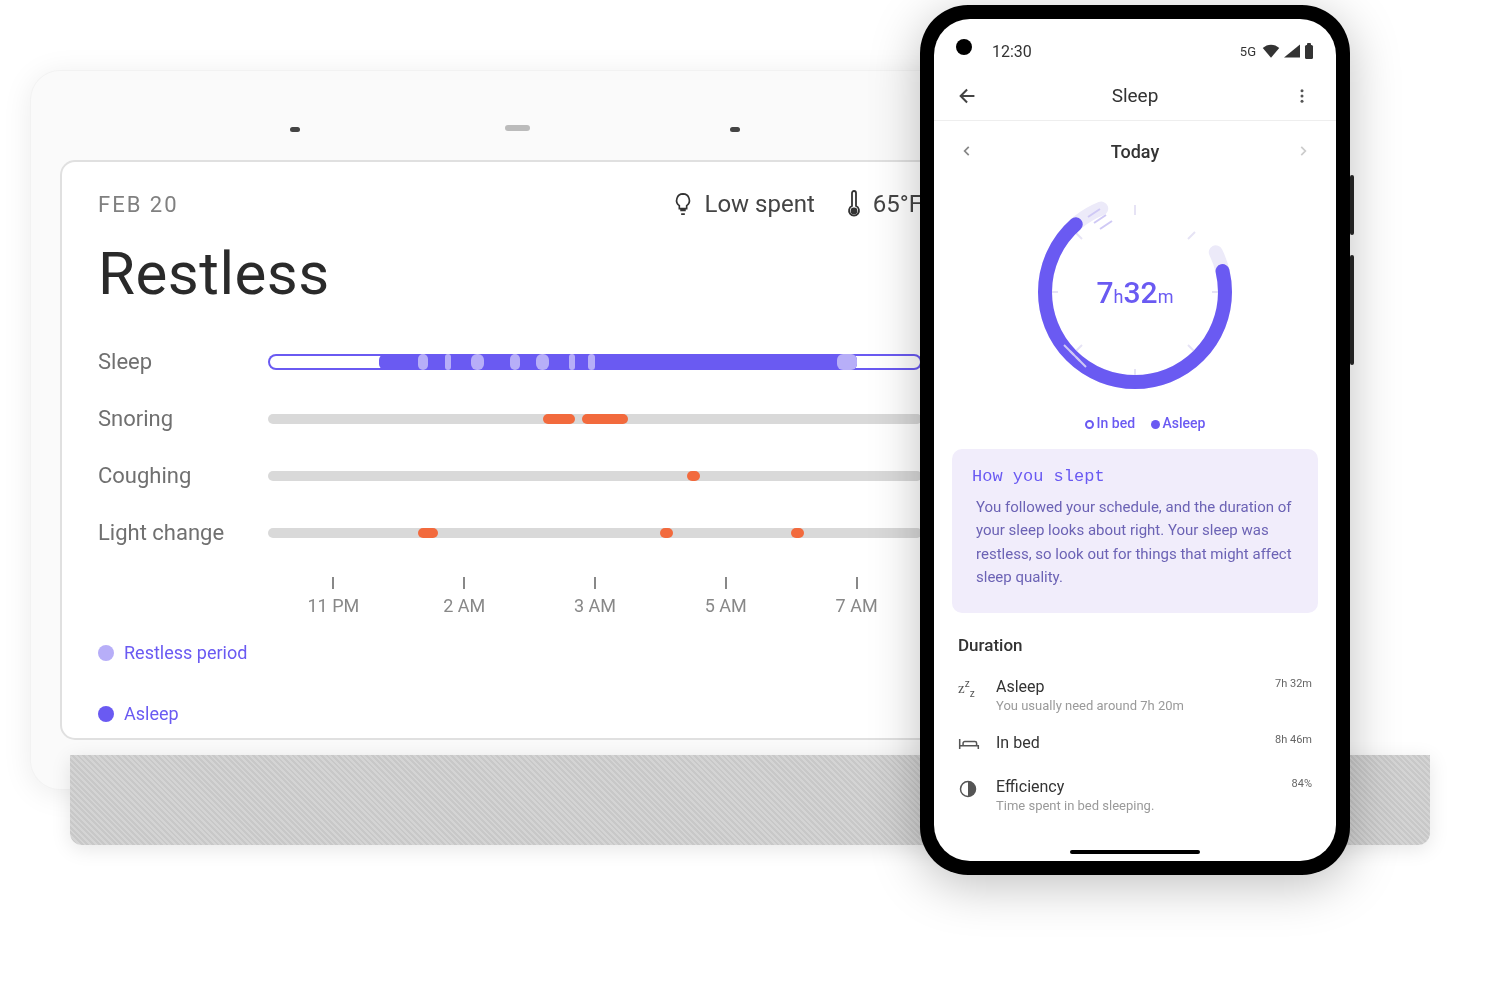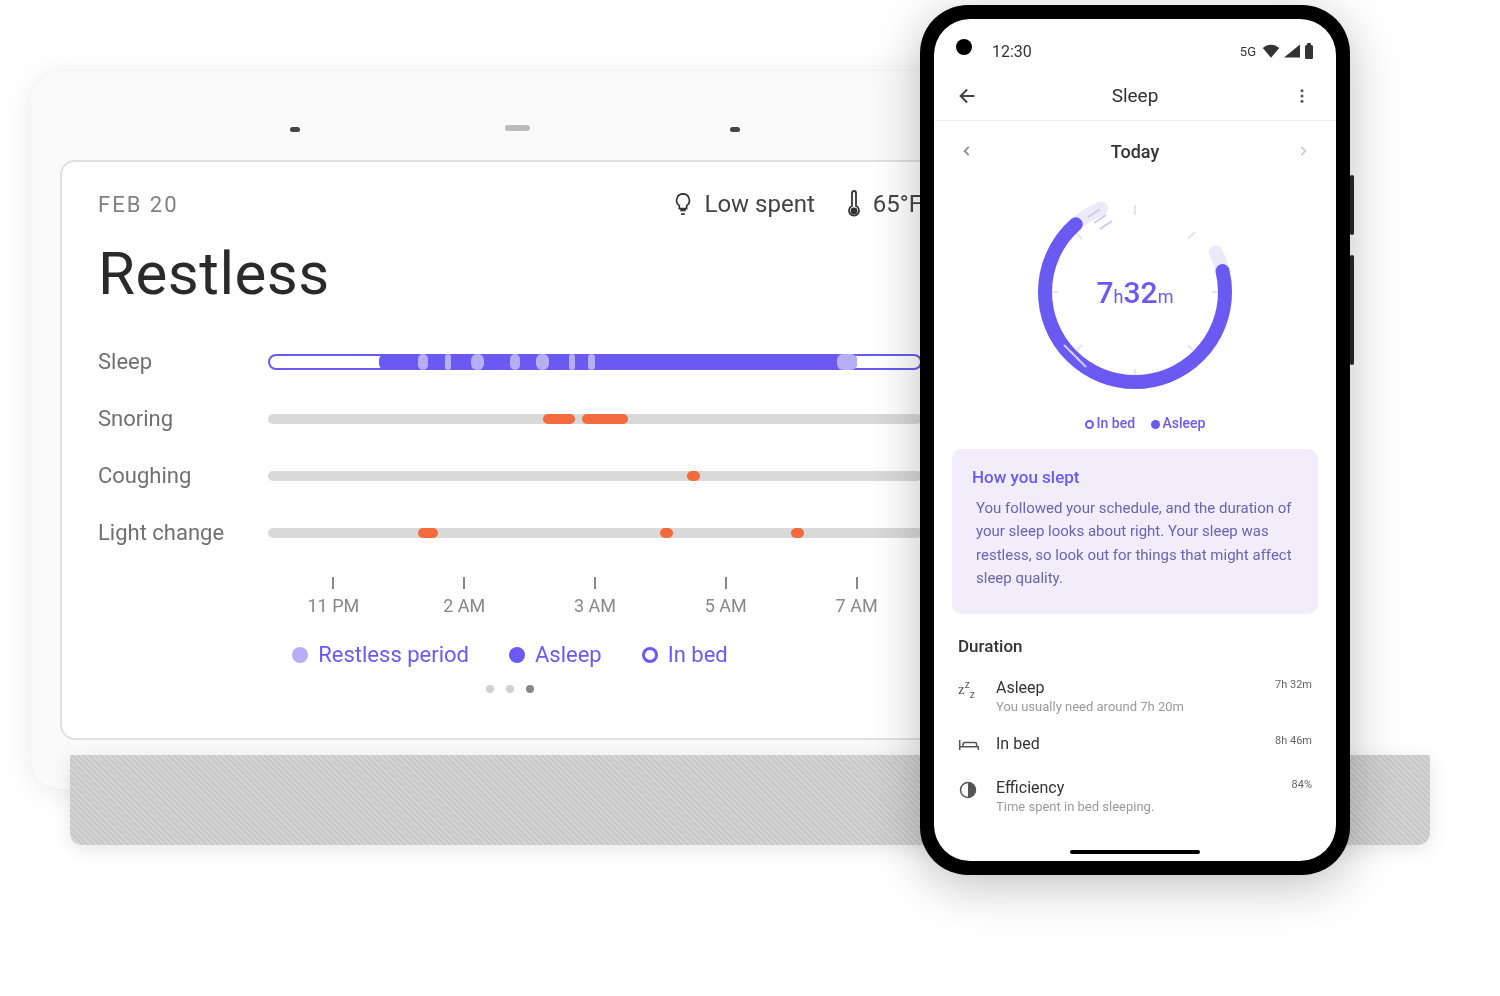--- a/index.html
+++ b/index.html
@@ -39,21 +39,21 @@
   .seg.asleep{background:var(--accent);}
   .seg.restless{background:var(--accent-light);}
   .seg.event{background:var(--orange);}
   .sleep-track{height:16px;border-radius:10px;background:#fff;box-shadow:inset 0 0 0 2px var(--accent);}
   .sleep-track .seg{top:0;bottom:0;}
 
   .axis{display:flex;margin-left:170px;}
   .tick{flex:1;text-align:center;color:#888;font-size:18px;}
   .tick .mark{display:block;width:2px;height:12px;background:#888;margin:0 auto 6px;}
 
-  .legend{display:flex;gap:40px;justify-content:center;margin-top:26px;font-size:22px;}
+  .legend{display:flex;gap:40px;justify-content:center;margin-top:26px;font-size:18px;flex-direction:column;}
   .legend .it{display:flex;gap:10px;align-items:center;}
   .swatch{width:16px;height:16px;border-radius:50%;}
   .swatch.restless{background:var(--accent-light);}
   .swatch.asleep{background:var(--accent);}
   .swatch.inbed{background:#fff;box-shadow:inset 0 0 0 3px var(--accent);}
   .legend .lbl{color:#555;}
   .legend .lbl.accent{color:var(--accent);}
 
   .dots{display:flex;gap:12px;justify-content:center;margin-top:18px;}
   .dot{width:8px;height:8px;border-radius:50%;background:#d0d0d0;}
@@ -81,21 +81,21 @@
   .ring-wrap{display:flex;justify-content:center;padding:6px 0 12px;}
   .ring-center{position:absolute;inset:0;display:flex;align-items:center;justify-content:center;
                font-size:30px;font-weight:500;color:var(--accent);}
   .ring-center small{font-size:18px;font-weight:400;}
   .ring-center .m{font-size:18px;}
   .ring-legend{text-align:center;font-size:14px;color:var(--accent);margin:6px 0 18px;font-weight:500;padding-left:20px;}
   .ring-legend .dot1{display:inline-block;width:9px;height:9px;border-radius:50%;border:2px solid var(--accent);margin-right:3px;vertical-align:middle;}
   .ring-legend .dot2{display:inline-block;width:9px;height:9px;border-radius:50%;background:var(--accent);margin:0 3px 0 12px;vertical-align:middle;}
 
   .insight-card{margin:0 18px 22px;padding:18px 20px 20px;background:var(--card-bg);border-radius:10px;}
-  .insight-card h4{margin:0 0 10px;color:var(--accent);font-size:17px;font-weight:500;}
+  .insight-card h4{margin:0 0 10px;color:var(--accent);font-size:17px;font-weight:500;font-family:Liberation Mono, monospace;}
   .insight-card p{margin:4px;color:#6c63b5;font-size:15px;line-height:1.55;}
 
   .section-h{padding:0 24px;font-size:17px;color:#333;font-weight:500;margin-bottom:14px;}
   .stat-row{display:flex;align-items:flex-start;padding:8px 24px 12px;gap:16px;}
   .stat-row .icon{width:22px;height:22px;color:#555;flex-shrink:0;margin-top:2px;}
   .stat-row .txt{flex:1;}
   .stat-row .name{font-size:16px;color:#333;}
   .stat-row .sub{font-size:13px;color:#9a9a9a;margin-top:2px;}
   .stat-row .val{font-size:11px;color:#666;}
 

